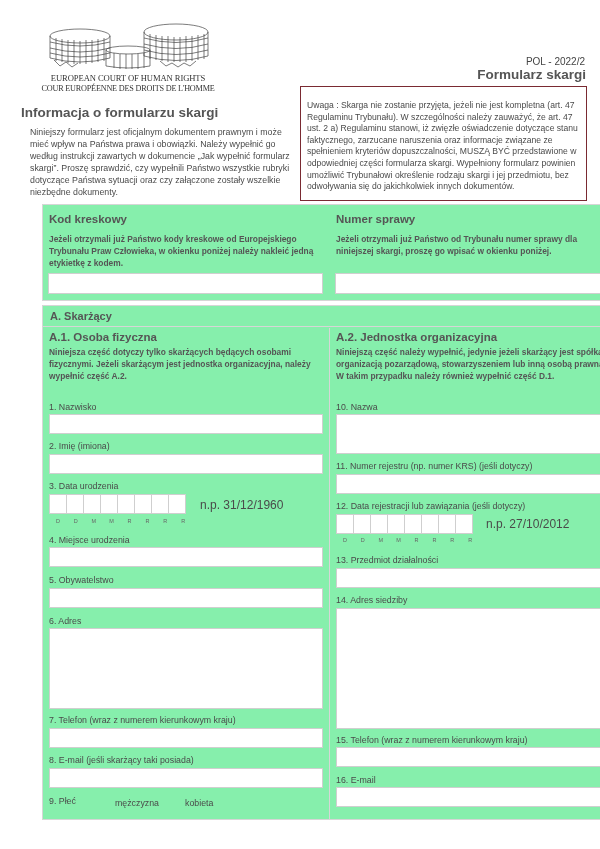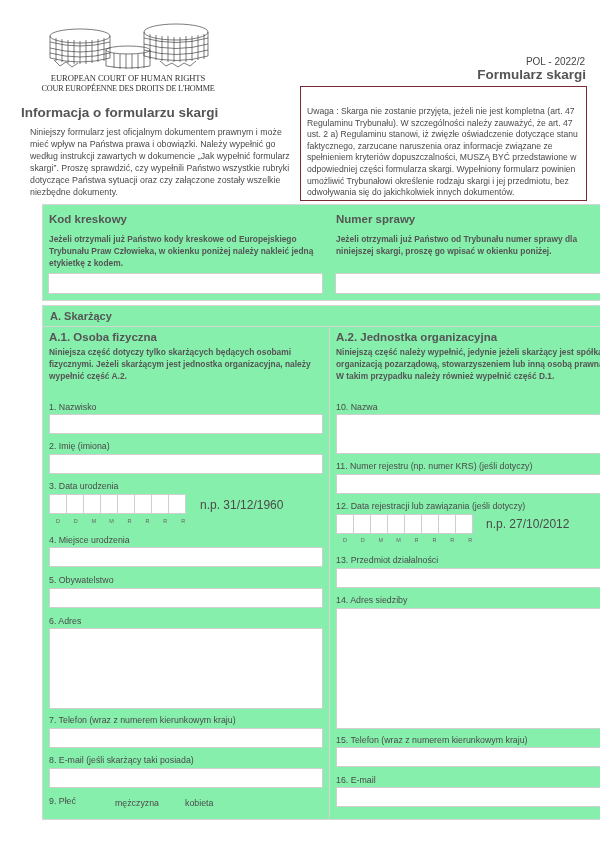--- a/index.html
+++ b/index.html
@@ -10,21 +10,21 @@
   .logo svg { position: absolute; left: 12px; top: 0; }
   .logo-line1 { position: absolute; left: 0; top: 53px; width: 200px; text-align: center; font-family: "Liberation Serif", serif; font-size: 8.6px; color: #333; letter-spacing: -0.1px; }
   .logo-line2 { position: absolute; left: 0; top: 64px; width: 200px; text-align: center; font-family: "Liberation Serif", serif; font-size: 8.2px; color: #333; letter-spacing: -0.2px; }
 
   .form-code { position: absolute; right: 15px; top: 56px; font-size: 10px; color: #444; }
   .form-title { position: absolute; right: 14px; top: 67px; font-size: 13.5px; font-weight: bold; color: #555; }
 
   .info-title { position: absolute; left: 21px; top: 105px; font-size: 13.5px; font-weight: bold; color: #555; }
   .info-text { position: absolute; left: 30px; top: 126px; width: 272px; font-size: 8.8px; line-height: 12px; color: #4a4a4a; }
 
-  .warning { position: absolute; left: 300px; top: 86px; width: 287px; height: 115px; border: 1.5px solid #7a2a32; padding: 19px 6px; font-size: 8.6px; line-height: 11.6px; color: #4a4a4a; }
+  .warning { position: absolute; left: 300px; top: 86px; width: 287px; height: 115px; border: 1.5px solid #7a2a32; padding: 13px 6px; font-size: 8.6px; line-height: 11.6px; color: #4a4a4a; }
 
   .panel { position: absolute; background: #86efac; border: 1px solid #d6d6d6; margin-left: 28px; }
   .barcode-panel { left: 14px; top: 204px; width: 572px; height: 97px; }
   .applicant-panel { left: 14px; top: 305px; width: 572px; height: 515px; }
 
   .ph { position: absolute; font-size: 11.5px; font-weight: bold; color: #555; }
   .pdesc { position: absolute; font-size: 8.4px; line-height: 12px; font-weight: bold; color: #555; }
 
   .box { position: absolute; background: #fff; border: 1px solid #cfcfcf; }
 

